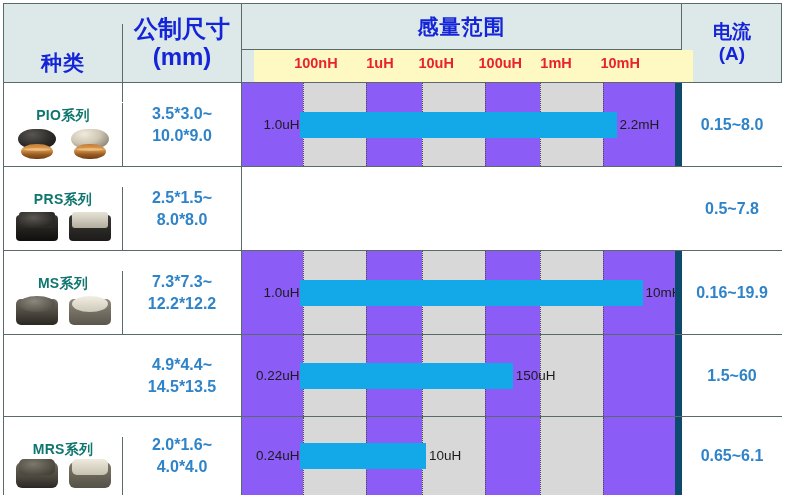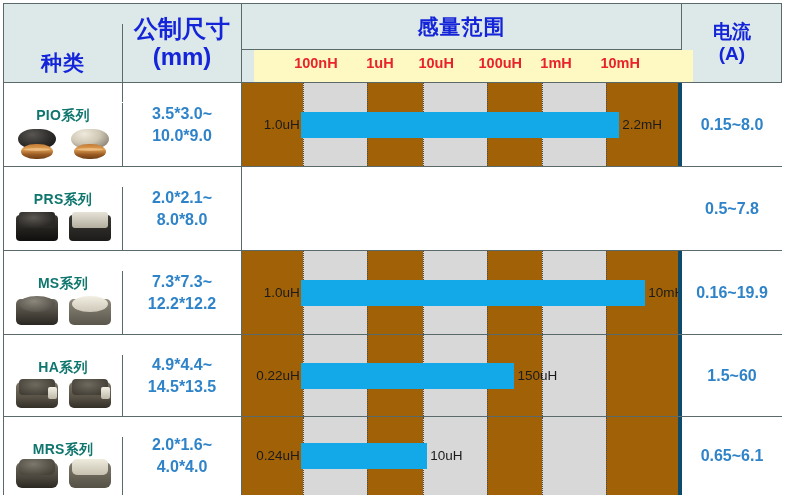--- a/index.html
+++ b/index.html
@@ -179,22 +179,22 @@
   .cur-text {
     position: absolute; left: 0; right: 0; top: 0; bottom: 0;
     display: flex; align-items: center; justify-content: center;
     color: #2f83c8; font-size: 16px; font-weight: bold;
   }
 
   
   .plot {
     position: absolute;
     left: 238px; width: 440px; top: 0; bottom: 0;
-    border-right: 4px solid #0c4a6e;
-    background: #a16207;
+    border-right: 7px solid #0c4a6e;
+    background: #8b5cf6;
     overflow: hidden;
   }
   .band {
     position: absolute; top: 0; bottom: 0;
     background: #d8d8d8;
   }
   .tick {
     position: absolute; top: 0; bottom: 0;
     width: 0;
     border-left: 1px dotted #4a4a4a;
@@ -302,21 +302,21 @@
               <div class="top"></div>
             </div>
             <div class="photo chip prs light">
               <div class="body"></div>
               <div class="top"></div>
             </div>
           </div>
         </div>
         <div class="cell col-size">
           <div class="size-text">
-            <div>2.0*2.1~</div>
+            <div>2.5*1.5~</div>
             <div>8.0*8.0</div>
           </div>
         </div>
         <div class="cell col-cur last">
           <div class="cur-text">0.5~7.8</div>
         </div>
       </div>
       <div class="row r2">
         <div class="cell col-type">
           <div class="type-name">MS系列</div>
@@ -349,35 +349,20 @@
           <div class="tick" style="left: 83.4%;"></div>
           <div class="bar" style="left: 13.5%; width: 79%;"></div>
           <div class="bar-label left" style="left: 13.5%;">1.0uH</div>
           <div class="bar-label right" style="left: 92.5%;">10mH</div>
         </div>
         <div class="cell col-cur last">
           <div class="cur-text">0.16~19.9</div>
         </div>
       </div>
       <div class="row r3">
-        <div class="cell col-type">
-          <div class="type-name">HA系列</div>
-          <div class="photos">
-            <div class="photo chip ha">
-              <div class="body"></div>
-              <div class="top"></div>
-              <div class="pad"></div>
-            </div>
-            <div class="photo chip ha light">
-              <div class="body"></div>
-              <div class="top"></div>
-              <div class="pad"></div>
-            </div>
-          </div>
-        </div>
         <div class="cell col-size">
           <div class="size-text">
             <div>4.9*4.4~</div>
             <div>14.5*13.5</div>
           </div>
         </div>
         <div class="plot">
           <div class="band" style="left: 14.1%; width: 14.6%;"></div>
           <div class="band" style="left: 41.5%; width: 14.6%;"></div>
           <div class="band" style="left: 68.8%; width: 14.6%;"></div>

